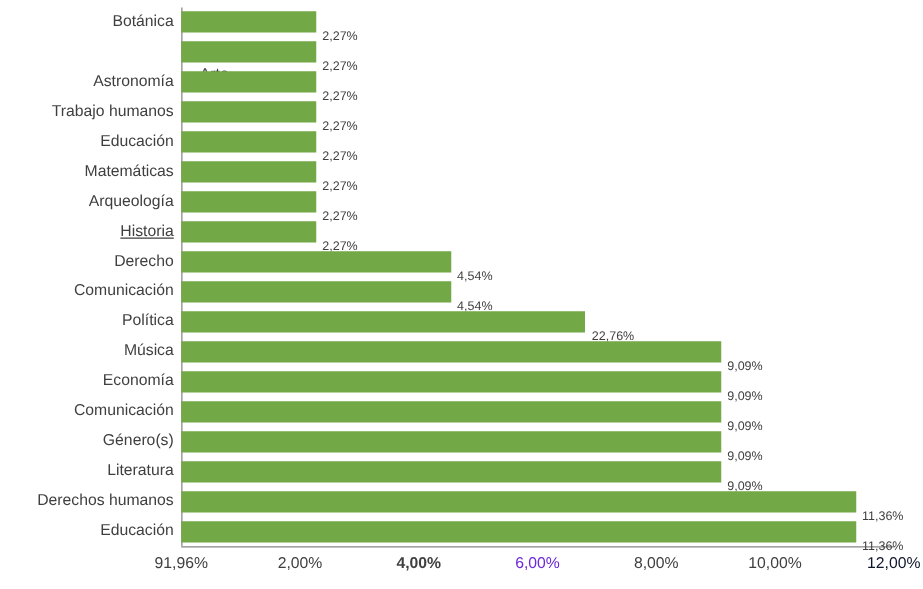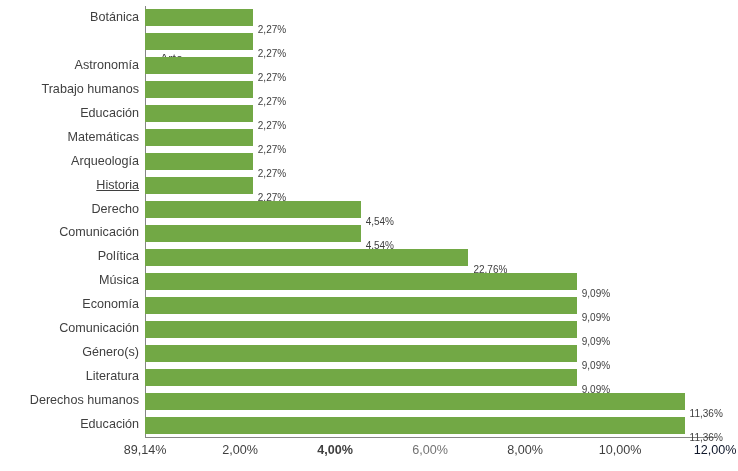--- a/index.html
+++ b/index.html
@@ -153,22 +153,22 @@
       <div class="bar" style="left: 145px; width: 431.775px; top: 344.694px; transform: none; background: rgb(114, 168, 69);"></div>
       <div class="bar-value" style="left: 576.775px; top: 344.694px; transform: none; color: rgb(63, 63, 63);">9,09%</div>
       <div class="bar" style="left: 145px; width: 431.775px; top: 368.639px; transform: none; background: rgb(114, 168, 69);"></div>
       <div class="bar-value" style="left: 576.775px; top: 368.639px; transform: none; color: rgb(63, 63, 63);">9,09%</div>
       <div class="bar" style="left: 145px; width: 539.6px; top: 392.583px; transform: none; background: rgb(114, 168, 69);"></div>
       <div class="bar-value" style="left: 684.6px; top: 392.583px; transform: none; color: rgb(63, 63, 63);">11,36%</div>
       <div class="bar" style="left: 145px; width: 539.6px; top: 416.528px; transform: none; background: rgb(114, 168, 69);"></div>
       <div class="bar-value" style="left: 684.6px; top: 416.528px; transform: none; color: rgb(63, 63, 63);">11,36%</div>
     </div>
   <div id="x-ticks">
-      <div class="x-tick-label" style="left: 145px; color: rgb(63, 63, 63);">89,14%</div>
+      <div class="x-tick-label" style="left: 145px; color: rgb(63, 63, 63);">91,96%</div>
       <div class="x-tick-label" style="left: 240px; color: rgb(63, 63, 63);">2,00%</div>
       <div class="x-tick-label" style="left: 335px; color: rgb(63, 63, 63); font-weight: bold;">4,00%</div>
-      <div class="x-tick-label" style="left: 430px; color: #737373;">6,00%</div>
+      <div class="x-tick-label" style="left: 430px; color: #6d28d9;">6,00%</div>
       <div class="x-tick-label" style="left: 525px; color: rgb(63, 63, 63);">8,00%</div>
       <div class="x-tick-label" style="left: 620px; color: rgb(63, 63, 63);">10,00%</div>
       <div class="x-tick-label" style="left: 715px; color: #0f172a;">12,00%</div>
     </div>
 
 </div>
 
 </body></html>

